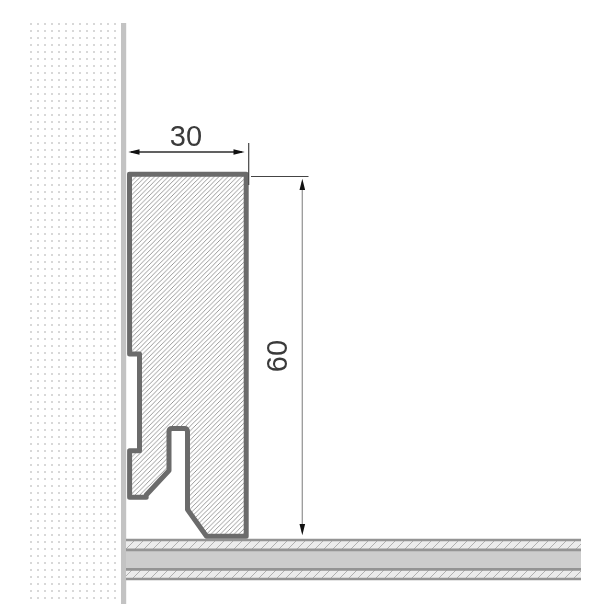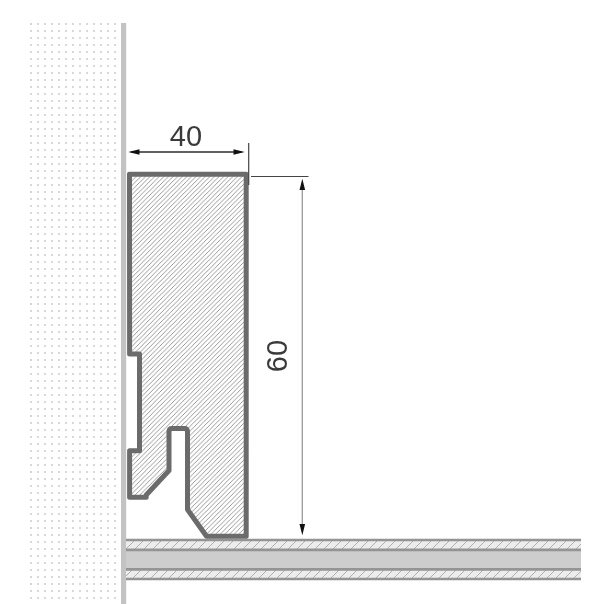--- a/index.html
+++ b/index.html
@@ -86,17 +86,17 @@
     </g>
 
     <g>
       <line x1="251" y1="176.5" x2="308.5" y2="176.5" stroke-width="1.1" stroke="#444444"></line>
       <line x1="302.3" y1="182" x2="302.3" y2="532" stroke-width="1.3" stroke="#999999"></line>
       <polygon points="302.3,178.8 299.5,190 305.1,190" fill="#111111"></polygon>
       <polygon points="302.3,535.3 299.5,524 305.1,524" fill="#111111"></polygon>
     </g>
   </svg>
 
-  <div class="dim-label dim-label-h" style="left: 186px; top: 136px; color: rgb(58, 58, 58);">40</div>
+  <div class="dim-label dim-label-h" style="left: 186px; top: 136px; color: rgb(58, 58, 58);">30</div>
 
   <div class="dim-label dim-label-v" style="left: 277px; top: 356px; color: rgb(58, 58, 58);">60</div>
 
 </div>
 
 </body></html>

